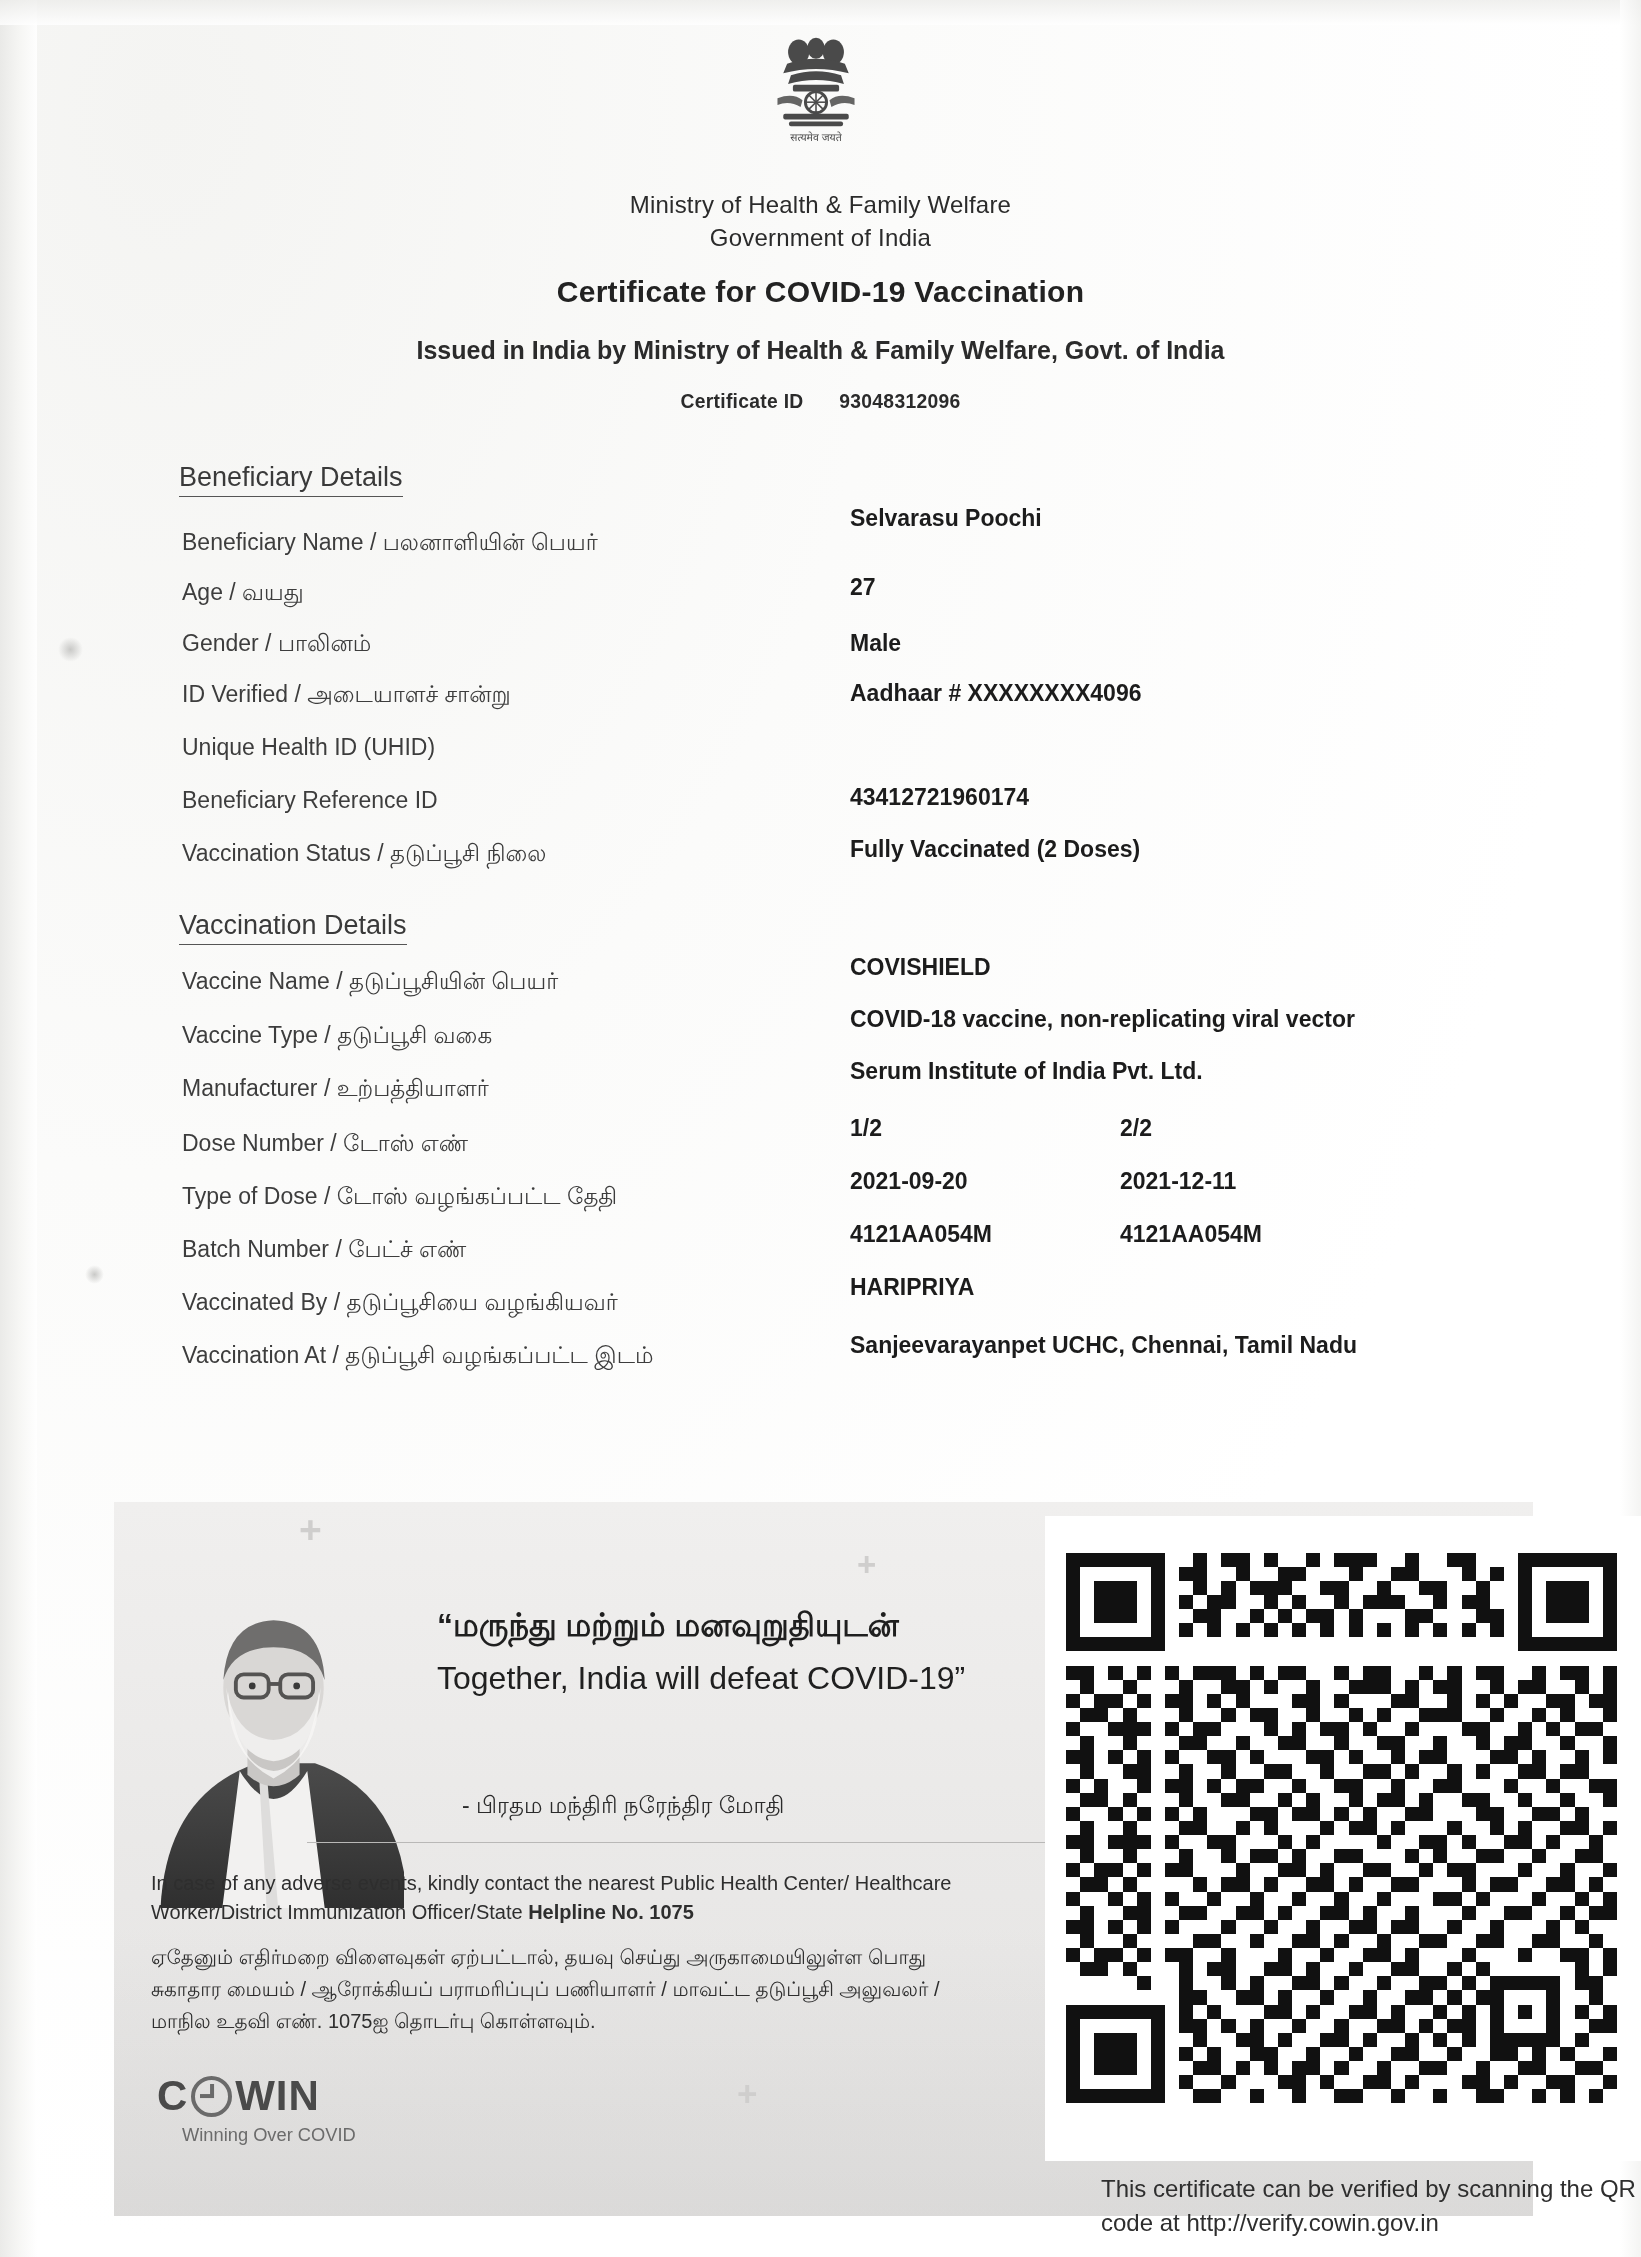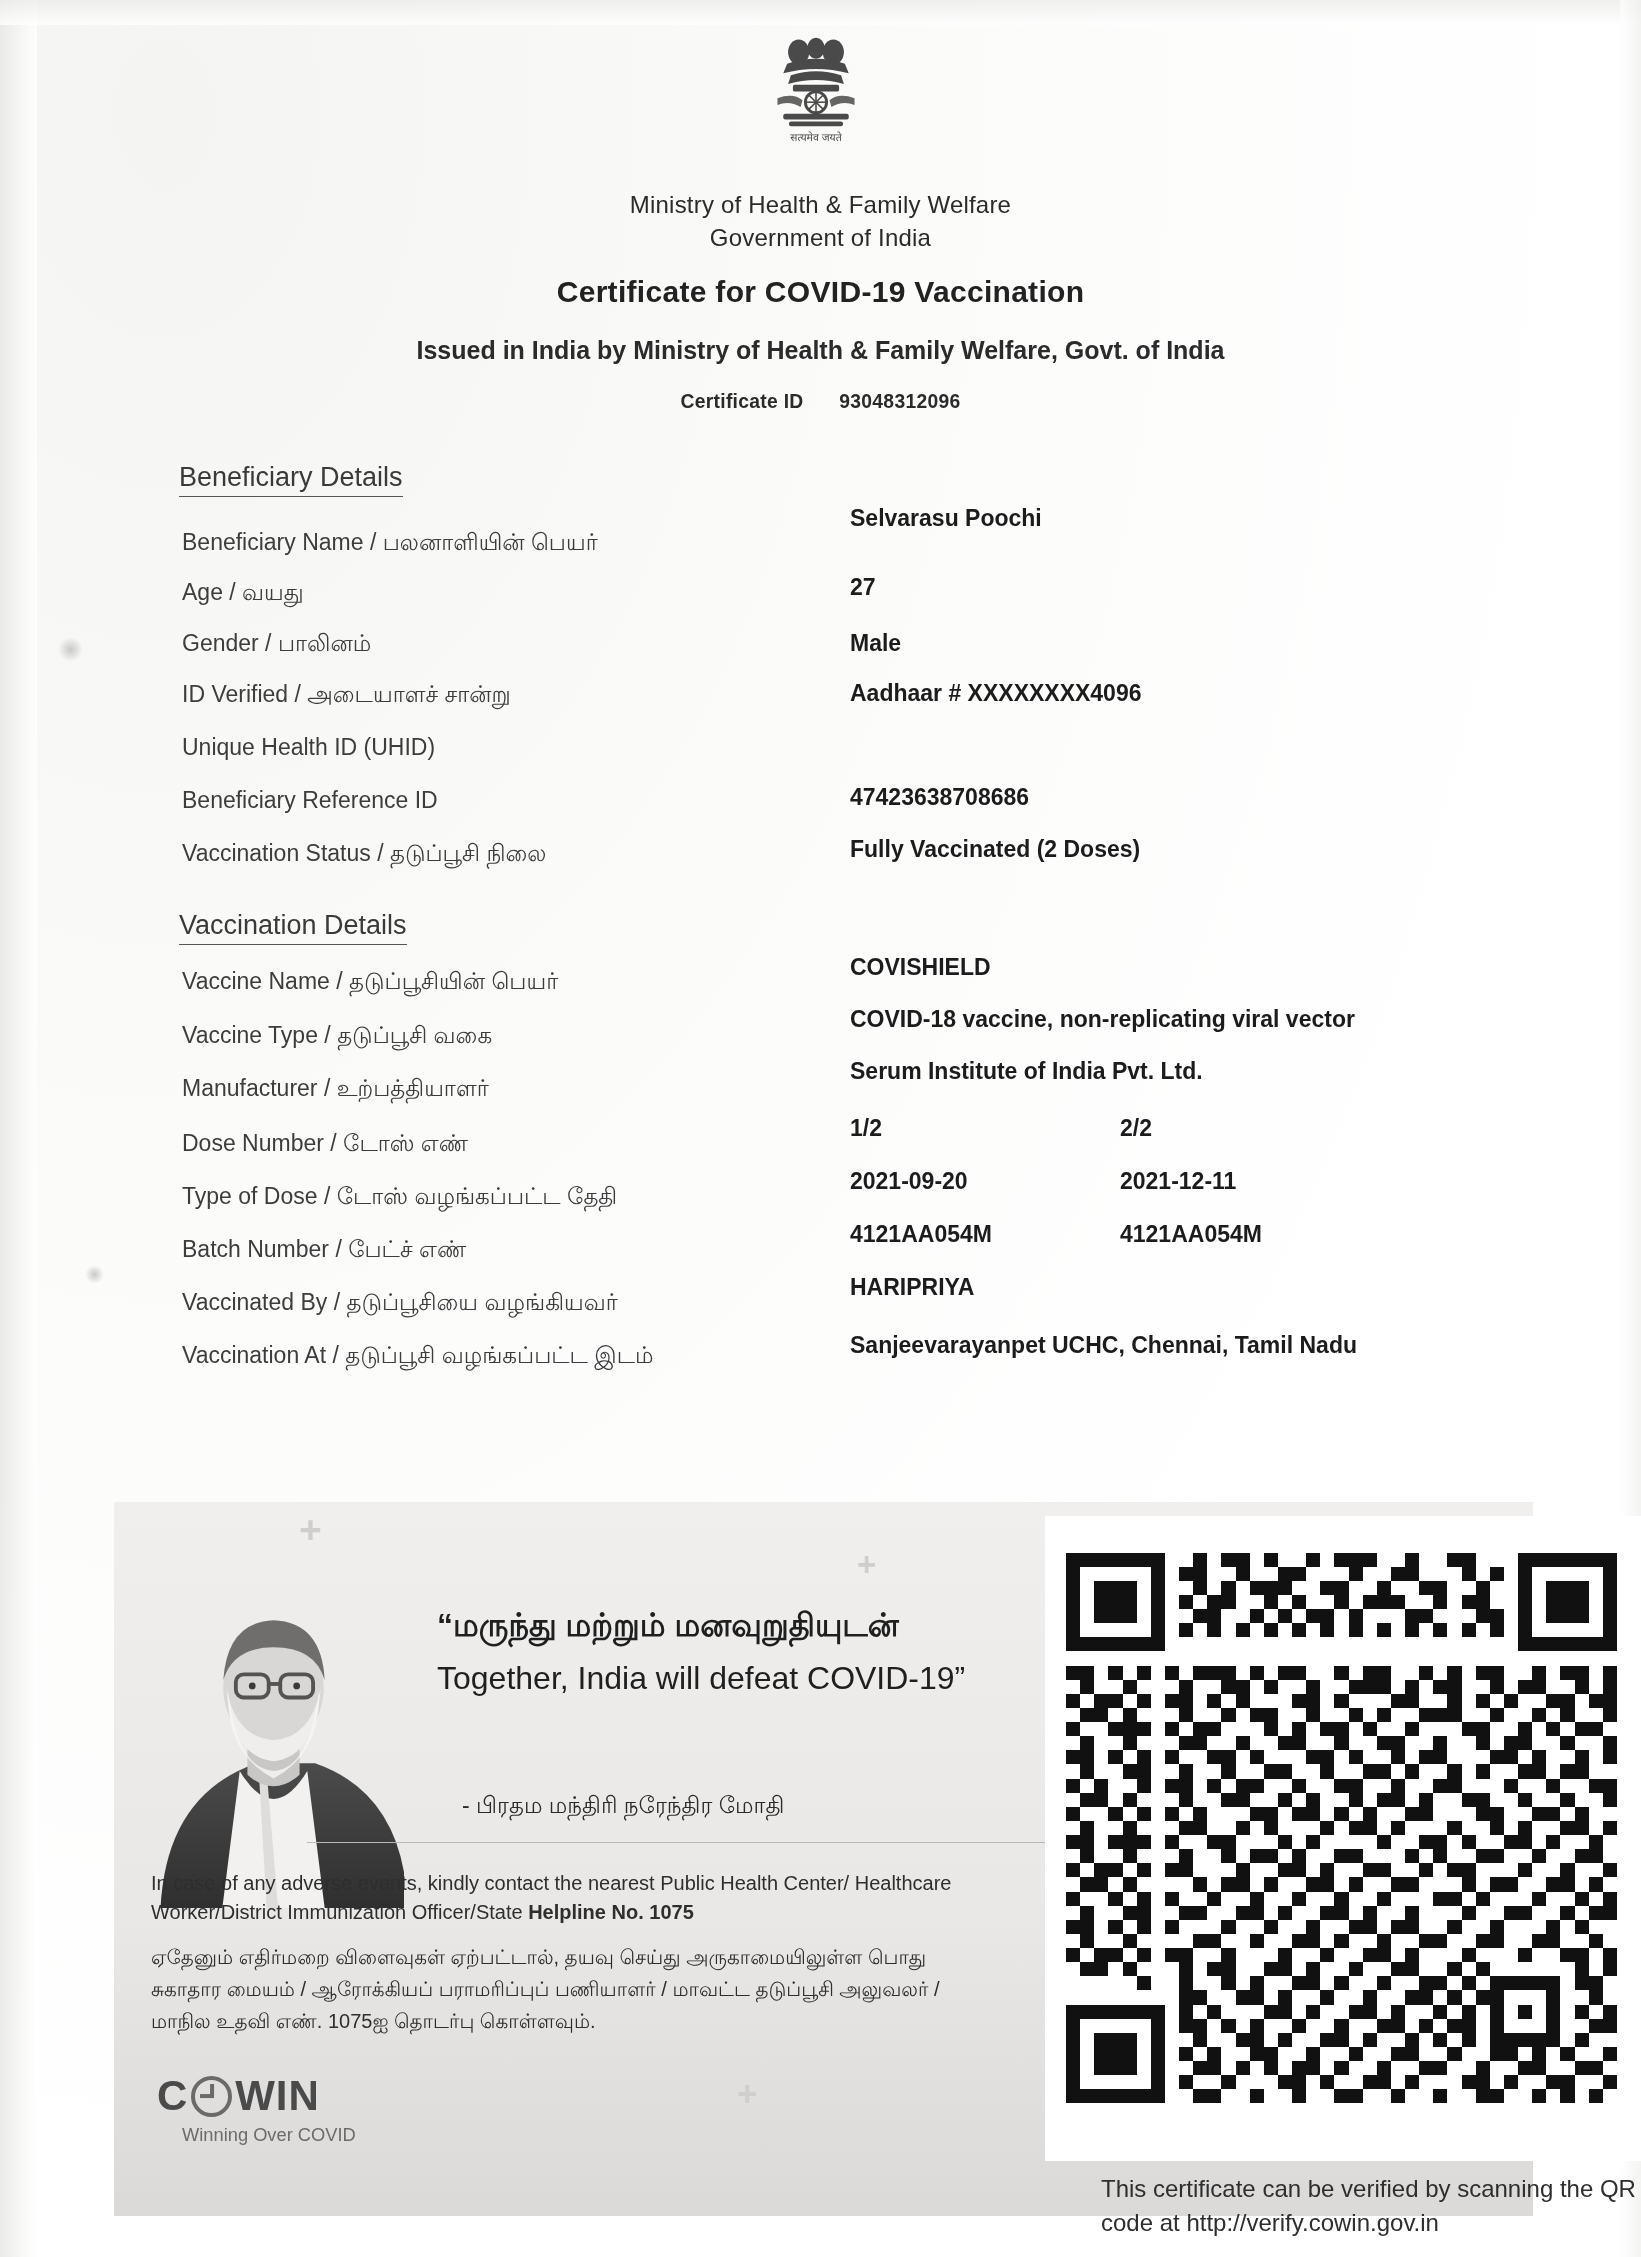--- a/index.html
+++ b/index.html
@@ -215,21 +215,21 @@
   <div class="label" style="top:630px;">Gender / பாலினம்</div>
   <div class="value" style="top:630px;">Male</div>
 
   <div class="label" style="top:681px;">ID Verified / அடையாளச் சான்று</div>
   <div class="value" style="top:680px;">Aadhaar # XXXXXXXX4096</div>
 
   <div class="label" style="top:734px;">Unique Health ID (UHID)</div>
   <div class="value" style="top:734px;"></div>
 
   <div class="label" style="top:787px;">Beneficiary Reference ID</div>
-  <div class="value" style="top:784px;">47423638708686</div>
+  <div class="value" style="top:784px;">43412721960174</div>
 
   <div class="label" style="top:840px;">Vaccination Status / தடுப்பூசி நிலை</div>
   <div class="value" style="top:836px;">Fully Vaccinated (2 Doses)</div>
 
   <div class="section-head" id="sec-vaccination">Vaccination Details</div>
 
   <div class="label" style="top:968px;">Vaccine Name / தடுப்பூசியின் பெயர்</div>
   <div class="value" style="top:954px;">COVISHIELD</div>
 
   <div class="label" style="top:1022px;">Vaccine Type / தடுப்பூசி வகை</div>

